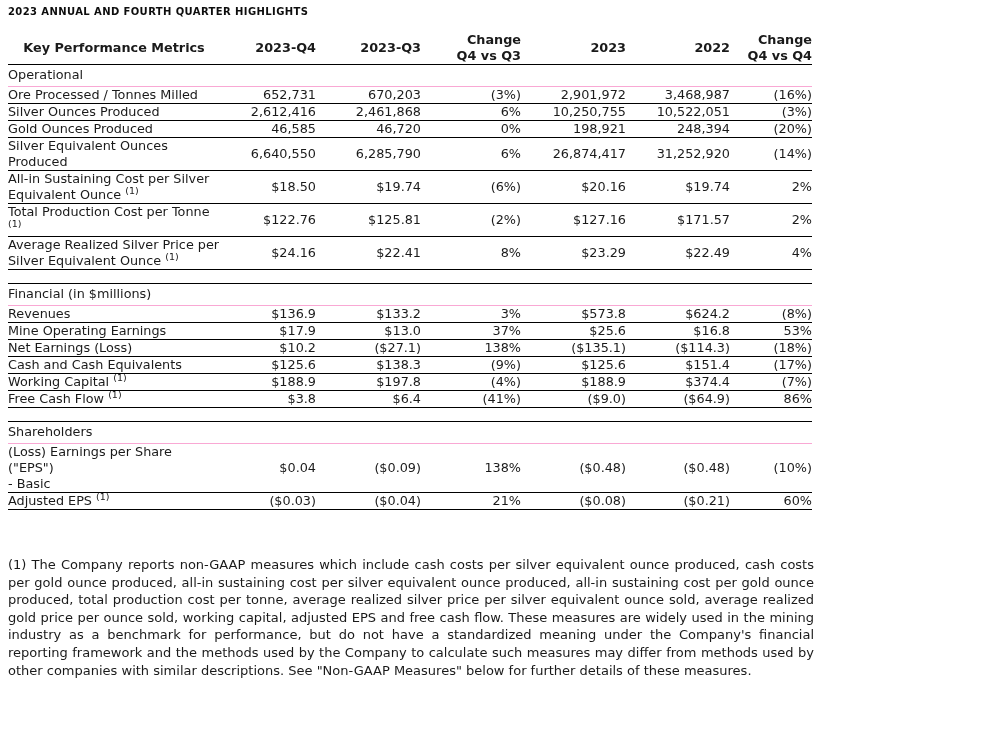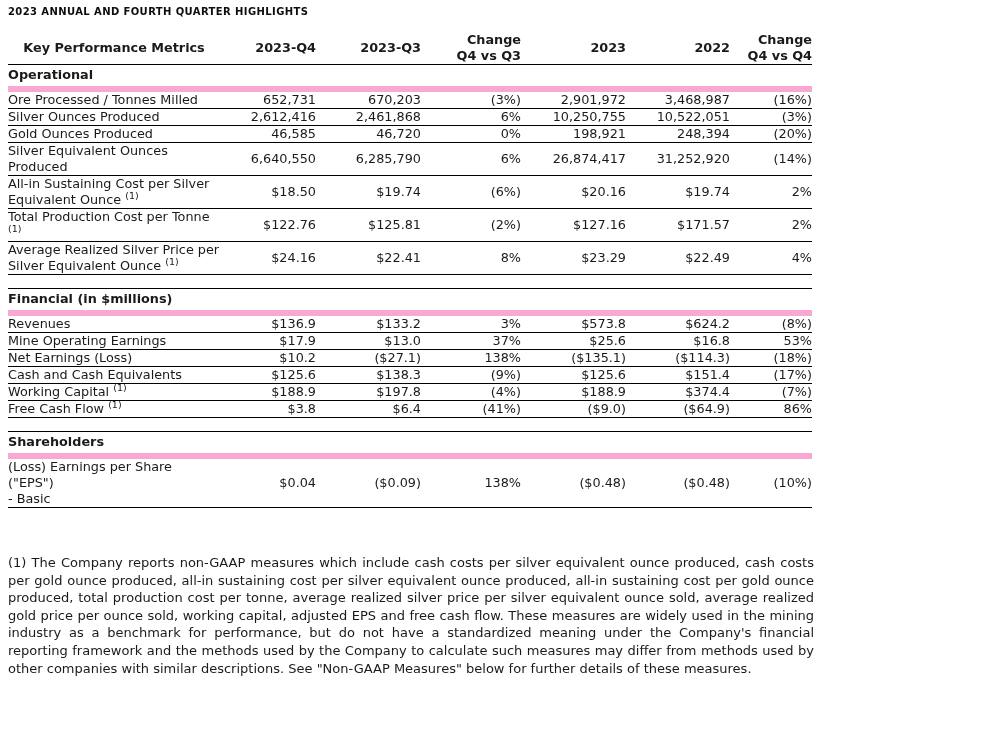--- a/index.html
+++ b/index.html
@@ -44,22 +44,22 @@
   .num.last { padding-right: 0; }
   tbody td {
     border-bottom: 1px solid #000;
     vertical-align: middle;
     line-height: 16px;
     padding-top: 1px;
     padding-bottom: 1px;
   }
   tbody td.lbl { text-align: left; }
   tr.section-row td {
-    font-weight: bold;
-    border-bottom: 6px solid #f9a8d4;
+    font-weight: normal;
+    border-bottom: 1px solid #f9a8d4;
     padding: 2px 0 3px 0;
   }
   tr.section-row.topline td { border-top: 1px solid #000; }
   tr.spacer-row td {
     border: none;
     height: 14px;
     padding: 0;
   }
   sup.fn {
     font-size: 9.5px;
@@ -238,18 +238,27 @@
         </tr>
         <tr>
           <td class="lbl">(Loss) Earnings per Share ("EPS")<br>- Basic</td>
           <td class="num">$0.04</td>
           <td class="num">($0.09)</td>
           <td class="num">138%</td>
           <td class="num">($0.48)</td>
           <td class="num">($0.48)</td>
           <td class="num last">(10%)</td>
         </tr>
+        <tr>
+          <td class="lbl">Adjusted EPS <sup class="fn">(1)</sup></td>
+          <td class="num">($0.03)</td>
+          <td class="num">($0.04)</td>
+          <td class="num">21%</td>
+          <td class="num">($0.08)</td>
+          <td class="num">($0.21)</td>
+          <td class="num last">60%</td>
+        </tr>
       </tbody>
   </table>
 
   <p class="footnote">(1) The Company reports non-GAAP measures which include cash costs per silver equivalent ounce produced, cash costs per gold ounce produced, all-in sustaining cost per silver equivalent ounce produced, all-in sustaining cost per gold ounce produced, total production cost per tonne, average realized silver price per silver equivalent ounce sold, average realized gold price per ounce sold, working capital, adjusted EPS and free cash flow. These measures are widely used in the mining industry as a benchmark for performance, but do not have a standardized meaning under the Company's financial reporting framework and the methods used by the Company to calculate such measures may differ from methods used by other companies with similar descriptions. See "Non-GAAP Measures" below for further details of these measures.</p>
 
 </div>
 
 </body></html>

